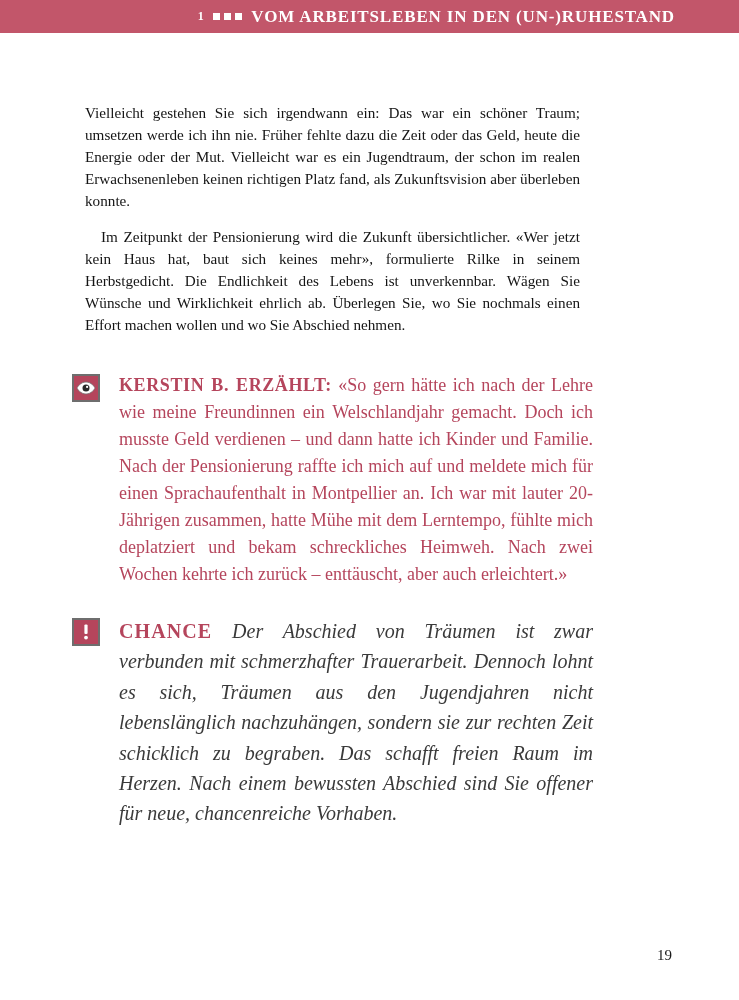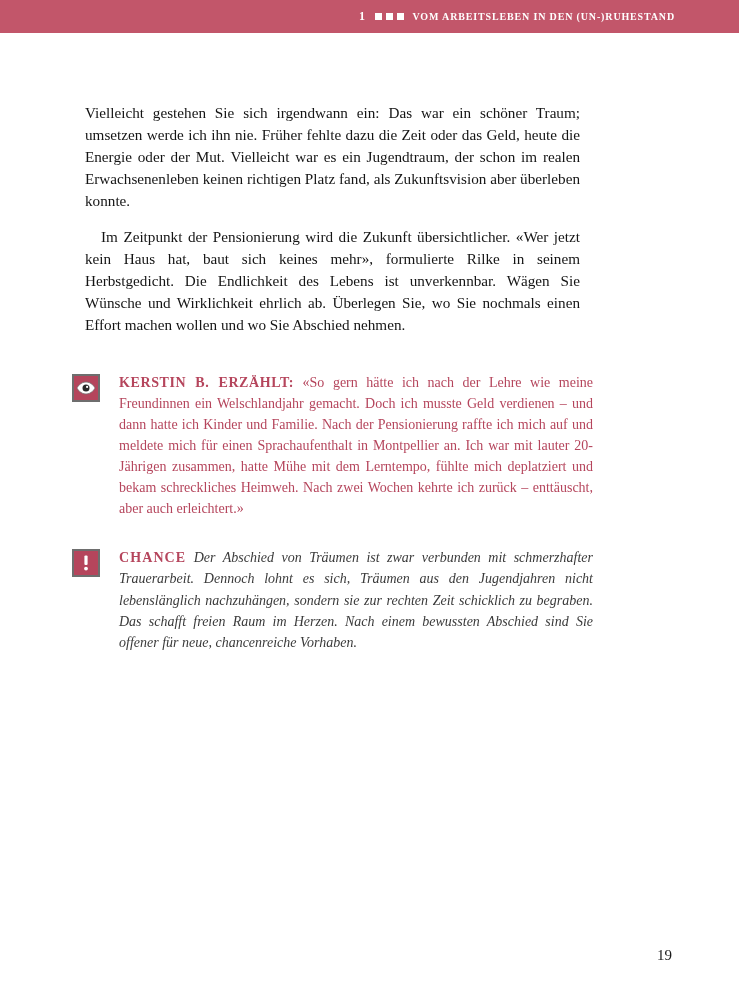--- a/index.html
+++ b/index.html
@@ -51,21 +51,21 @@
     margin: 0 2px;
   }
   .header-squares i {
     display: block;
     width: 7px;
     height: 7px;
     background: #ffffff;
   }
   .header-title {
     font-weight: bold;
-    font-size: 10px;
+    font-size: 17px;
     letter-spacing: 0.85px;
   }
 
   
   .content {
     position: absolute;
     left: 72px;
     top: 89px;
     width: 521px;
   }
@@ -99,36 +99,36 @@
     display: flex;
     align-items: center;
     justify-content: center;
   }
   .callout .icon-box svg { display: block; }
 
   .callout-story {
     margin-top: 36px;
   }
   .callout-story .text {
-    font-size: 14px;
+    font-size: 18px;
     line-height: 1.5;
     color: #b5455c;
     text-align: justify;
   }
   .callout-story .lead {
     font-weight: bold;
     letter-spacing: 0.6px;
     color: #b5455c;
   }
 
   .callout-chance {
     margin-top: 28px;
   }
   .callout-chance .text {
-    font-size: 14px;
+    font-size: 20px;
     line-height: 1.52;
     font-style: italic;
     color: #3a3a3a;
     text-align: justify;
   }
   .callout-chance .lead {
     font-style: normal;
     font-weight: bold;
     letter-spacing: 1.1px;
     color: #b5455c;

